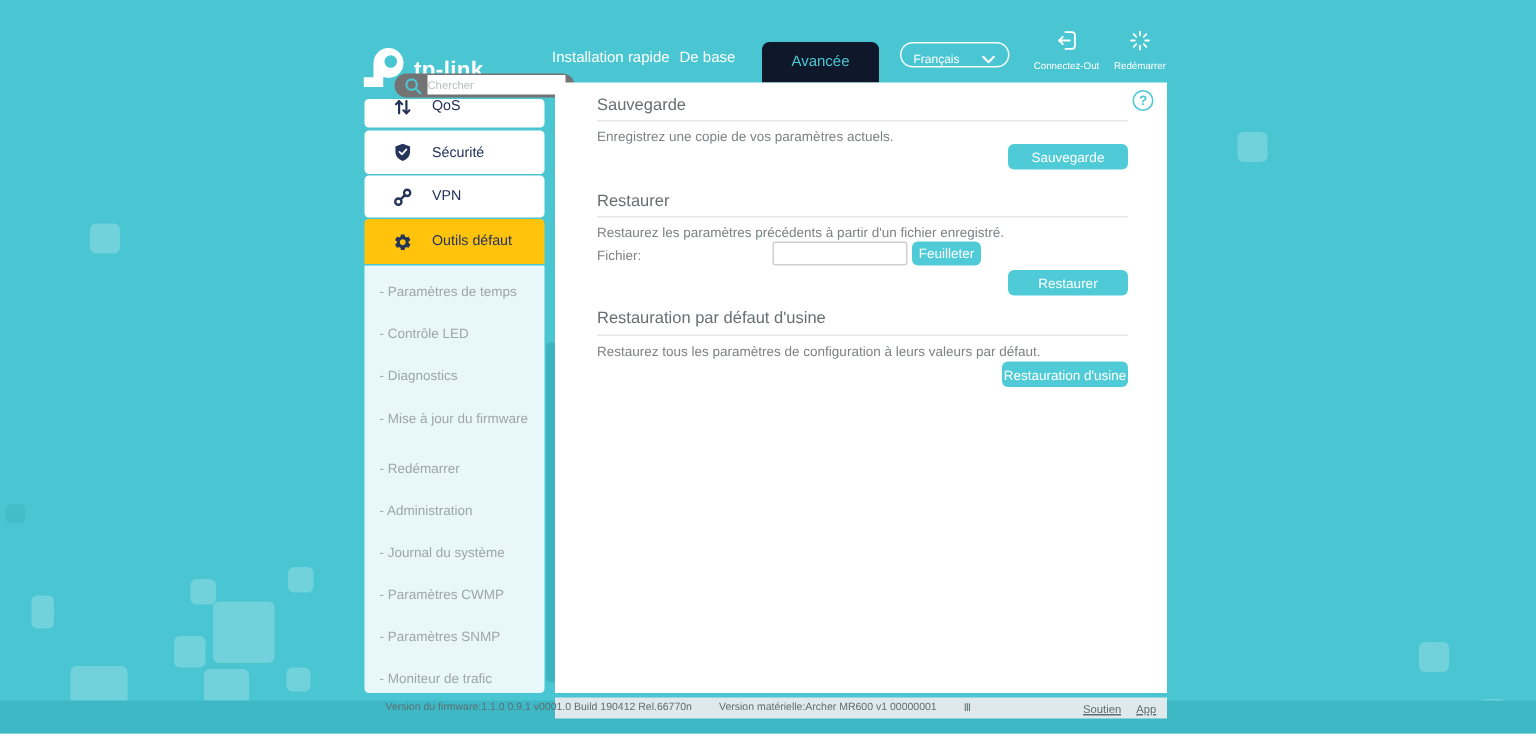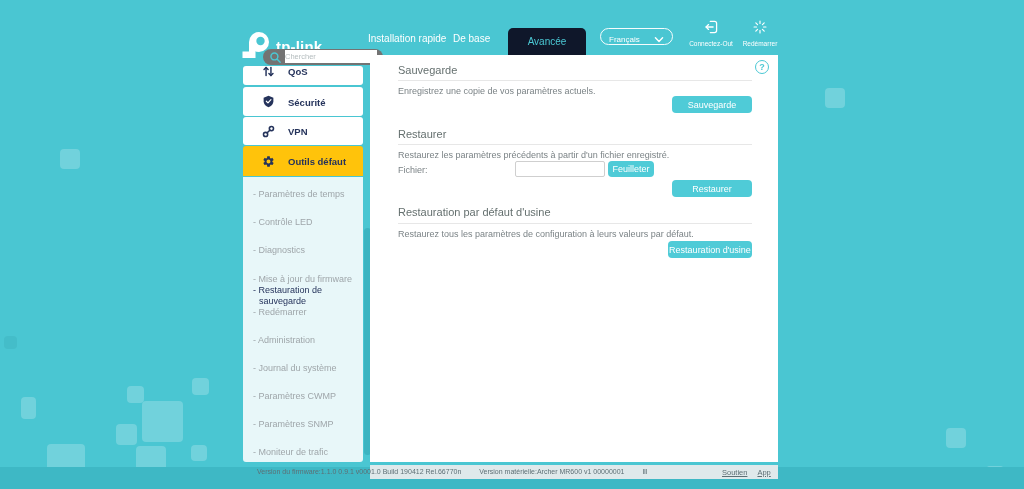--- a/index.html
+++ b/index.html
@@ -26,21 +26,21 @@
   .hdr-act { position:absolute; top:20px; width:50px; text-align:center; color:#fff; cursor:pointer; }
   .hdr-act .lbl { display:block; font-size:6.5px; margin-top:2px; }
   .act-logout { left:686px; } .act-reboot { left:735px; }
 
   
   .search { position:absolute; left:243px; top:49px; width:120px; height:16px; background:#737373; border-radius:8px;margin-left:20px; }
   .search svg { position:absolute; left:6px; top:2px; }
   .search input { position:absolute; left:22px; top:1px; width:92px; height:13px; border:0; outline:0;
     font-size:7.5px; color:#6a7578; font-family:"Liberation Sans",sans-serif; }
   .search input::placeholder { color:#b4bcbe; }
-  .card { position:absolute; left:243px; width:120px; background:#fff; border-radius:3px; overflow:hidden; cursor:pointer;font-weight:bold; }
+  .card { position:absolute; left:243px; width:120px; background:#fff; border-radius:3px; overflow:hidden; cursor:pointer; }
   .card .row { position:relative; height:100%; }
   .card svg { position:absolute; left:19px; top:50%; margin-top:-6.5px; }
   .card .mlbl { position:absolute; left:45px; top:50%; transform:translateY(-50%); font-size:9.5px; color:#25335B; }
   .card-qos { top:66px; height:19px; }
   .card-qos .row { margin-top:-9px; height:28px; }
   .card-sec { top:87px; height:29px; }
   .card-vpn { top:117px; height:28px; }
   .card-sys { top:146px; height:30px; background:#FFC30B; border-radius:3px 3px 0 0; }
   .submenu { position:absolute; left:243px; top:177px; width:120px; height:285px; background:#E8F7F9; border-radius:0 0 3px 3px; }
   .smi { position:absolute; left:10px; width:104px; font-size:9px; line-height:11px; color:#9FA6AA; cursor:pointer;
@@ -187,21 +187,20 @@
       </svg>
       <span class="mlbl">Outils défaut</span>
     </div>
   </div>
 
   <div class="submenu">
     <div class="smi" style="top:12px">- Paramètres de temps</div>
     <div class="smi" style="top:40px">- Contrôle LED</div>
     <div class="smi" style="top:68px">- Diagnostics</div>
     <div class="smi" style="top:97px">- Mise à jour du firmware</div>
-    <div class="smi active" style="top:108px">- Restauration de sauvegarde</div>
     <div class="smi" style="top:130px">- Redémarrer</div>
     <div class="smi" style="top:158px">- Administration</div>
     <div class="smi" style="top:186px">- Journal du système</div>
     <div class="smi" style="top:214px">- Paramètres CWMP</div>
     <div class="smi" style="top:242px">- Paramètres SNMP</div>
     <div class="smi" style="top:270px">- Moniteur de trafic</div>
   </div>
 
   <div class="vthumb"></div>
 

